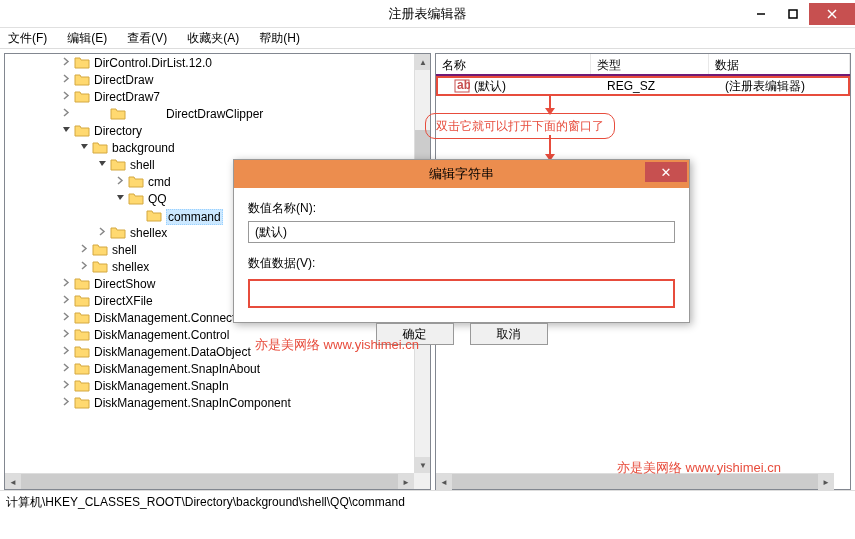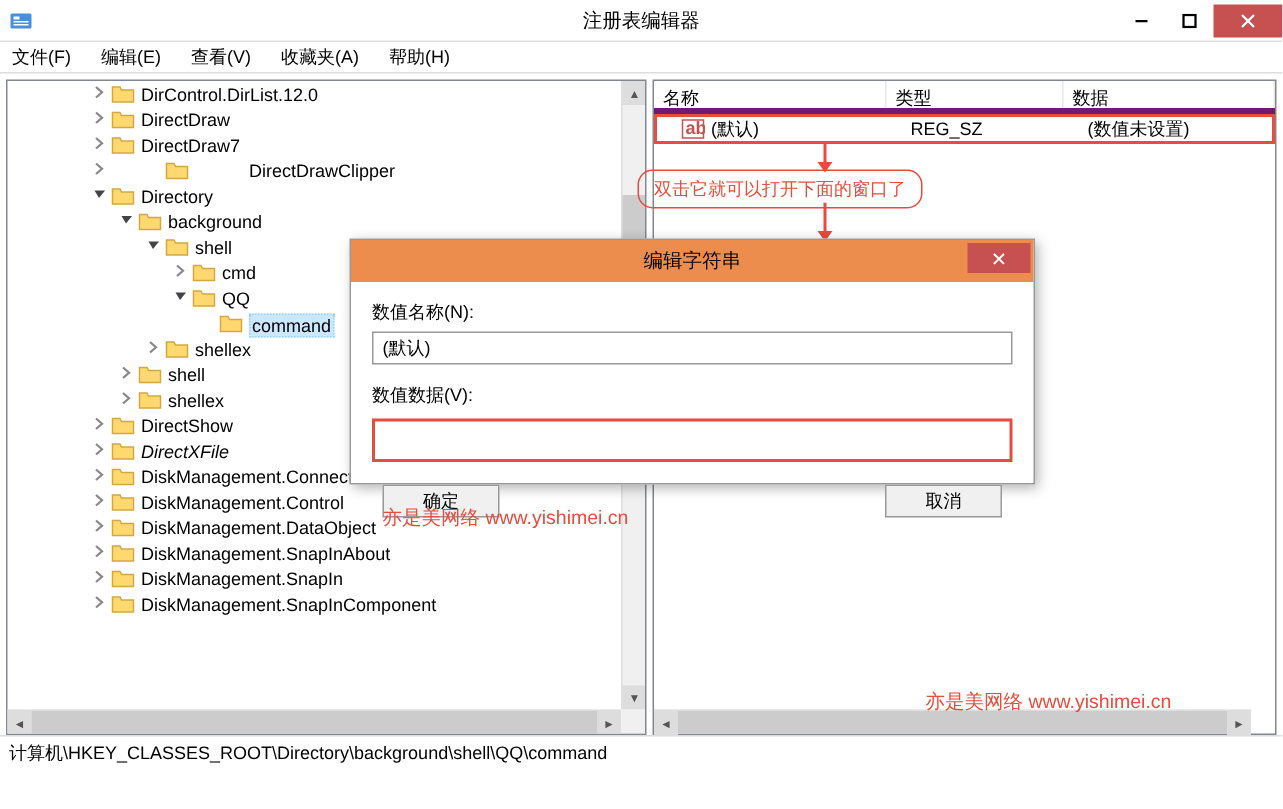--- a/index.html
+++ b/index.html
@@ -1,18 +1,18 @@
 <!DOCTYPE html>
 <html><head>
   <meta charset="utf-8">
   <style>
     * { box-sizing: border-box; margin: 0; padding: 0; font-family: "Microsoft YaHei", "Segoe UI", sans-serif; font-size: 12px; }
     body { width: 855px; height: 539px; background: #fff; overflow: hidden; position: relative; }
     
-    .titlebar { height: 28px; background: #fff; display: flex; align-items: center; position: relative; border-bottom: 1px solid #e0e0e0; }
+    .titlebar { height: 28px; background: #fff; display: flex; align-items: center; position: relative; border-bottom: 1px solid #e0e0e0; justify-content: flex-end; }
     .titlebar-icon { width: 16px; height: 16px; margin: 0 6px; }
     .titlebar-title { position: absolute; left: 50%; transform: translateX(-50%); font-size: 13px; color: #000; }
     .window-controls { position: absolute; right: 0; display: flex; }
     .win-btn { width: 32px; height: 22px; display: flex; align-items: center; justify-content: center; }
     .win-btn.close { background: #c75050; color: #fff; width: 46px; }
     
     .menubar { height: 20px; display: flex; align-items: center; padding: 0 4px; gap: 12px; }
     .menu-item { padding: 2px 4px; color: #000; }
     
     .content { display: flex; height: 442px; border-top: 1px solid #ddd; }
@@ -20,38 +20,38 @@
     .tree-panel { width: 427px; border: 1px solid #828790; margin: 4px 2px 0 4px; overflow: hidden; position: relative; background: #fff; }
     .tree { padding: 2px 0; }
     .tree-row { display: flex; align-items: flex-start; height: 17px; white-space: nowrap; }
     .expander { width: 11px; height: 11px; display: flex; align-items: center; justify-content: center; margin-right: 2px; flex-shrink: 0; }
     .expander svg { width: 9px; height: 9px; }
     .folder-icon { width: 16px; height: 14px; margin-right: 4px; flex-shrink: 0; }
     .tree-label { color: #000; }
     .tree-row.selected .tree-label { background: #cce8ff; border: 1px dotted #99d1ff; padding: 0 1px; }
     
     .list-panel { flex: 1; border: 1px solid #828790; margin: 4px 4px 0 2px; position: relative; background: #fff; }
-    .list-header { display: flex; height: 22px; border-bottom: 4px solid #701a75; background: #fff; }
+    .list-header { display: flex; height: 22px; border-bottom: 2px solid #701a75; background: #fff; }
     .list-col { padding: 3px 6px; border-right: 1px solid #e8e8e8; }
     .list-row { display: flex; height: 20px; align-items: center; padding: 0 16px; }
     .list-row.hl { border: 2px solid #e74c3c; }
     .value-icon { width: 16px; height: 14px; margin-right: 4px; flex-shrink: 0; }
     
     .annotation { position: absolute; color: #e74c3c; font-size: 14px; }
     .arrow-svg { position: absolute; }
     
     .dialog { position: absolute; left: 233px; top: 159px; width: 457px; height: 164px; background: #fff; border: 1px solid #999; box-shadow: 2px 2px 8px rgba(0,0,0,0.3); }
     .dialog-title { height: 28px; background: #ec8d4e; display: flex; align-items: center; justify-content: center; position: relative; }
     .dialog-title-text { color: #000; font-size: 13px; }
     .dialog-close { position: absolute; right: 2px; top: 2px; width: 42px; height: 20px; background: #c75050; color: #fff; display: flex; align-items: center; justify-content: center; font-size: 13px; }
     .dialog-body { padding: 12px 14px; }
     .dialog-label { margin-bottom: 4px; }
     .dialog-input { width: 100%; height: 22px; border: 1px solid #999; padding: 0 6px; background: #fff; }
     .dialog-input.hl { border: 2px solid #e74c3c; height: 29px; margin: 3px 0;}
-    .dialog-buttons { display: flex; justify-content: space-between; gap: 16px; padding: 0 21px 12px; }
+    .dialog-buttons { display: flex; justify-content: center; gap: 16px; padding: 0 21px 12px; }
     .dialog-btn { width: 78px; height: 22px; border: 1px solid #999; background: #f0f0f0; display: flex; align-items: center; justify-content: center; }
     
     .statusbar { height: 22px; padding: 3px 6px; border-top: 1px solid #ddd; }
     
     .scrollbar-h { position: absolute; bottom: 0; left: 0; right: 16px; height: 16px; background: #f0f0f0; border-top: 1px solid #ddd; display: flex; }
     .scrollbar-v { position: absolute; right: 0; top: 0; bottom: 16px; width: 16px; background: #f0f0f0; border-left: 1px solid #ddd; }
     .scroll-btn { width: 16px; height: 16px; background: #ddd; display: flex; align-items: center; justify-content: center; font-size: 8px; color: #555; }
     .scroll-thumb { background: #ccc; }
     .scroll-corner { position: absolute; right: 0; bottom: 0; width: 16px; height: 16px; background: #f0f0f0; }
     
@@ -243,21 +243,21 @@
           <span class="expander">
             <svg viewBox="0 0 9 9">
               <path d="M2 1 L6 4.5 L2 8" fill="none" stroke="#888" stroke-width="1.5"></path>
             </svg>
           </span>
           <span class="folder-icon"><svg viewBox="0 0 16 14">
               <path d="M1 3 L1 12 L15 12 L15 4 L7 4 L6 2 L1 2 Z" fill="#ffd970" stroke="#d4a840"></path>
             </svg></span>
           <span class="tree-label">DirectShow</span>
         </div>
-        <div class="tree-row" style="padding-left: 56px; font-style: italic;">
+        <div class="tree-row" style="padding-left: 56px;">
           <span class="expander">
             <svg viewBox="0 0 9 9">
               <path d="M2 1 L6 4.5 L2 8" fill="none" stroke="#888" stroke-width="1.5"></path>
             </svg>
           </span>
           <span class="folder-icon"><svg viewBox="0 0 16 14">
               <path d="M1 3 L1 12 L15 12 L15 4 L7 4 L6 2 L1 2 Z" fill="#ffd970" stroke="#d4a840"></path>
             </svg></span>
           <span class="tree-label">DirectXFile</span>
         </div>
@@ -347,21 +347,21 @@
       <div class="list-col" style="width:118px">类型</div>
       <div class="list-col" style="flex:1">数据</div>
     </div>
     <div class="list-row hl">
       <svg class="value-icon" viewBox="0 0 16 14">
           <rect x="1" y="1" width="14" height="12" fill="#fff" stroke="#c75050"></rect>
           <text x="3" y="10" font-size="8" fill="#c75050" font-weight="bold">ab</text>
         </svg>
       <span style="width:133px">(默认)</span>
       <span style="width:118px">REG_SZ</span>
-      <span>(数值未设置)</span>
+      <span>(注册表编辑器)</span>
     </div>
     <div class="scrollbar-h">
       <div class="scroll-btn">◄</div>
       <div class="scroll-thumb" style="flex:1"></div>
       <div class="scroll-btn">►</div>
     </div>
   </div>
 </div>
 
 <div class="annotation" style="left:425px;top:113px;border:1px solid #e74c3c;border-radius:10px;padding:3px 10px">

